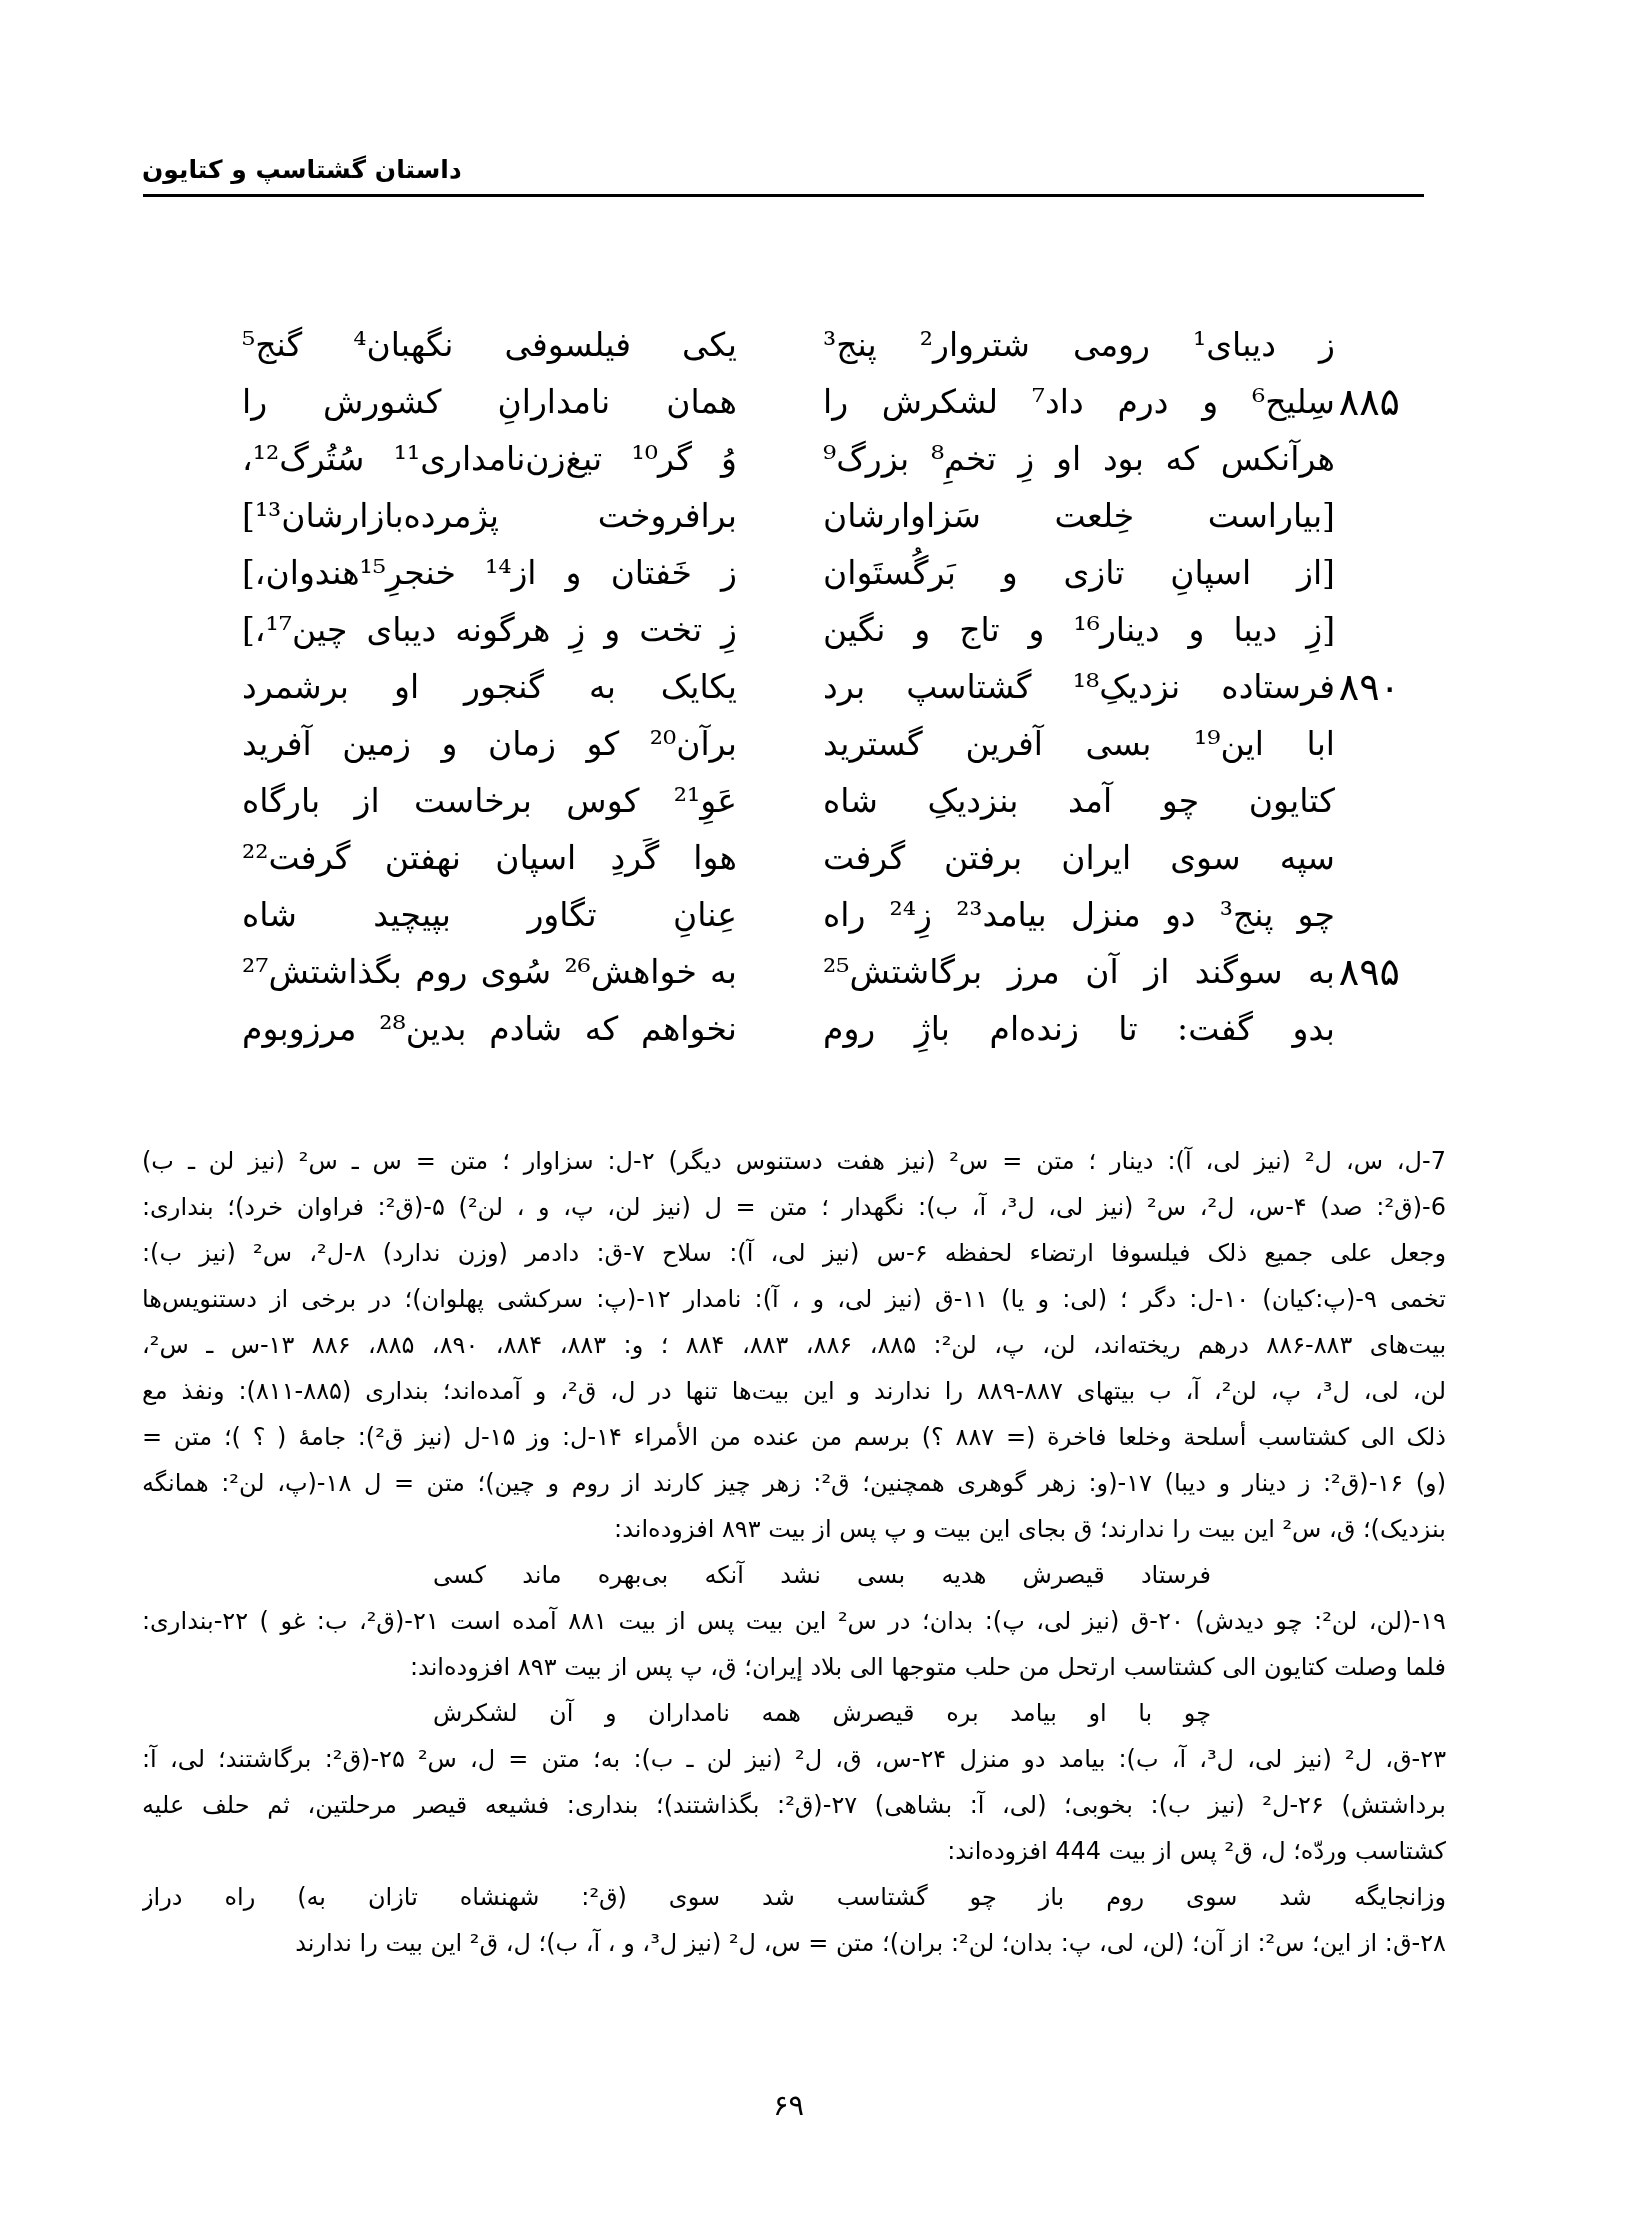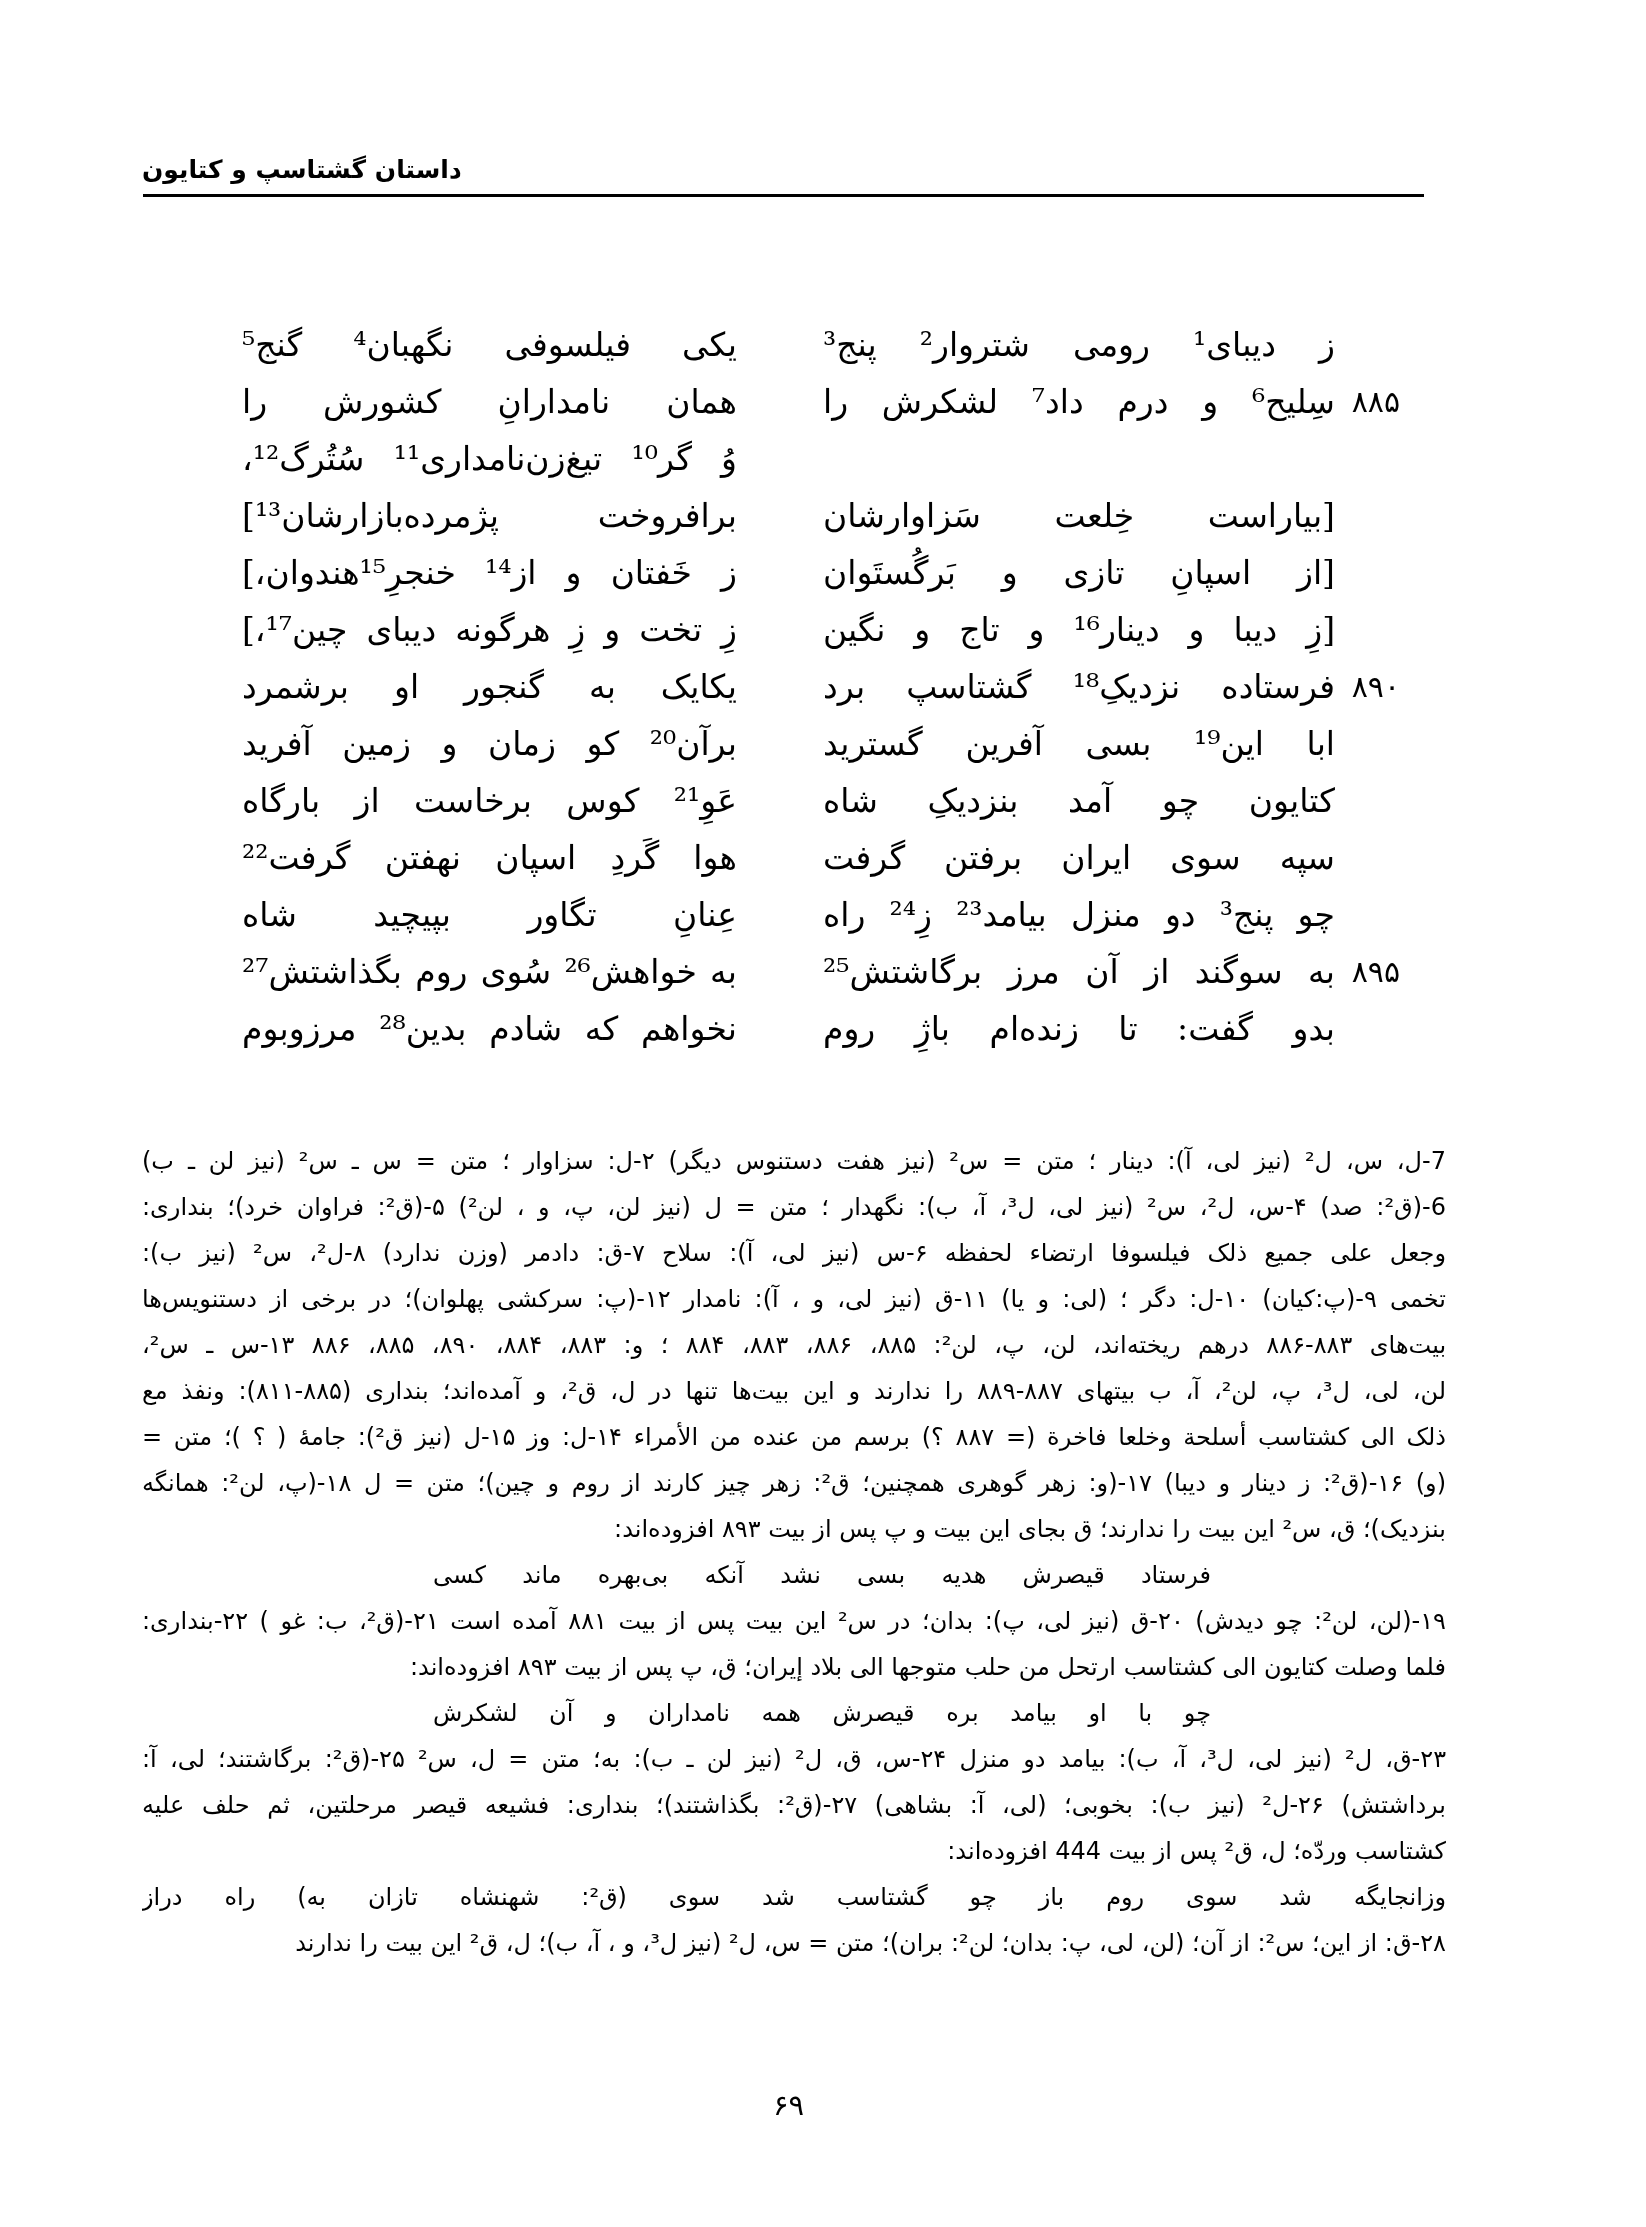--- a/index.html
+++ b/index.html
@@ -46,21 +46,21 @@
     position: relative;
     height: 57px;
     direction: rtl;
   }
   .verse-number {
     position: absolute;
     left: 1343px;
     width: 57px;
     top: 5.5px;
     font-family: "DejaVu Sans", sans-serif;
-    font-size: 30px;
+    font-size: 38px;
     line-height: 48px;
     text-align: right;
     direction: rtl;
   }
   .hemistich {
     position: absolute;
     top: 5.5px;
     font-size: 33px;
     line-height: 48px;
     direction: rtl;
@@ -129,20 +129,21 @@
     <span class="hemistich right">ز دیبای¹ رومی شتروار² پنج³</span>
     <span class="hemistich left">یکی فیلسوفی نگهبان⁴ گنج⁵</span>
   </div>
   <div class="verse-row">
     <span class="verse-number">۸۸۵</span>
     <span class="hemistich right">سِلیح⁶ و درم داد⁷ لشکرش را</span>
     <span class="hemistich left">همان نامدارانِ کشورش را</span>
   </div>
   <div class="verse-row">
     <span class="verse-number"></span>
+    <span class="hemistich right">هرآنکس که بود او زِ تخمِ⁸ بزرگ⁹</span>
     <span class="hemistich left">وُ گر¹⁰ تیغ‌زن‌نامداری¹¹ سُتُرگ¹²،</span>
   </div>
   <div class="verse-row">
     <span class="verse-number"></span>
     <span class="hemistich right">[بیاراست خِلعت سَزاوارشان</span>
     <span class="hemistich left">برافروخت پژمرده‌بازارشان¹³]</span>
   </div>
   <div class="verse-row">
     <span class="verse-number"></span>
     <span class="hemistich right">[از اسپانِ تازی و بَرگُستَوان</span>

